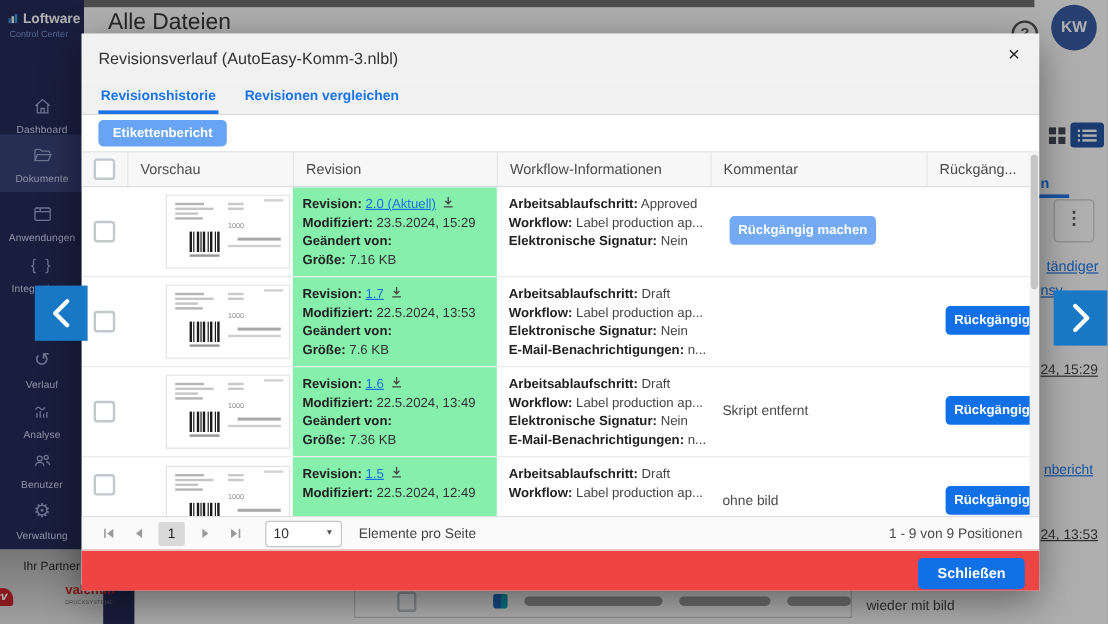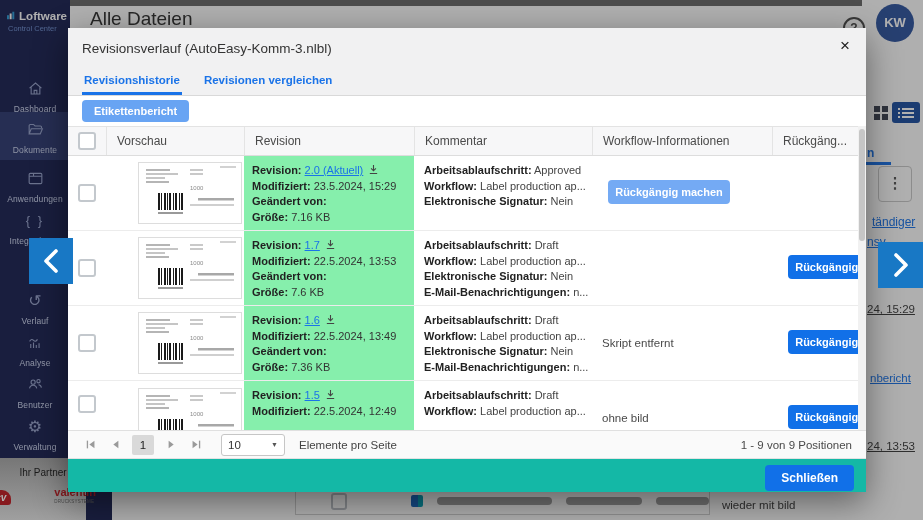--- a/index.html
+++ b/index.html
@@ -90,21 +90,21 @@
   .m-scroll-thumb{position:absolute;top:3px;left:1px;width:6px;height:112px;background:#c6c6c6;border-radius:3px;cursor:pointer;}
   .m-pager{position:absolute;top:402px;left:0;width:798px;height:28px;background:#fafafa;border-top:1px solid #e0e0e0;
            display:flex;align-items:center;padding:0 14px;font-size:11.5px;color:#444;box-sizing:border-box;z-index:7;}
   .pg-ic{width:16px;height:16px;margin-right:9px;display:flex;align-items:center;justify-content:center;cursor:pointer;}
   .pg-cur{width:22px;height:20px;background:#d9d9d9;border-radius:2px;text-align:center;line-height:20px;color:#222;
           margin-right:9px;font-size:11.5px;cursor:pointer;}
   .pg-size{width:50px;height:20px;border:1px solid #c6c6c6;border-radius:3px;background:#fff;display:flex;align-items:center;
            justify-content:space-between;padding:0 6px;margin:0 14px 0 8px;font-size:11.5px;color:#333;cursor:pointer;}
   .pg-caret{font-size:7px;color:#555;}
   .pg-range{margin-left:auto;color:#4a4a4a;}
-  .m-foot{position:absolute;top:430px;left:0;width:798px;height:34px;background:#14b8a6;border-top:1px solid #e3e3e3;z-index:7;}
+  .m-foot{position:absolute;top:430px;left:0;width:798px;height:34px;background:#ef4444;border-top:1px solid #e3e3e3;z-index:7;}
   .btn-close{position:absolute;right:12px;top:6px;background:#1170e8;color:#fff;font-weight:bold;font-size:12px;border:none;
              border-radius:4px;padding:6px 16px;cursor:pointer;}
 </style>
 </head>
 <body>
 
 <div class="screen">
 
   <main class="bg-main">
     <div class="top-edge"></div>
@@ -132,21 +132,21 @@
           </g>
       </svg>
     </div>
 
     <span class="frag-n">n</span>
     <div class="frag-underline"></div>
     <div class="kebab-btn">⋮</div>
     <span class="frag" style="left:802px;top:215px;">tändiger</span>
     <span class="frag" style="left:797px;top:235px;">nsv</span>
     <span class="bg-date" style="left:797px;top:303px;">24, 15:29</span>
-    <span class="frag" style="left:800px;top:372px;font-size:11.5px;">nbericht</span>
+    <span class="frag" style="left:800px;top:386px;font-size:11.5px;">nbericht</span>
     <span class="bg-date" style="left:797px;top:440px;">24, 13:53</span>
 
     <span class="bg-comment" style="left:652px;top:481px;">Kommentar:</span>
     <span class="bg-comment" style="left:652px;top:499px;">wieder mit bild</span>
 
     <div class="navy-sliver"></div>
     <div class="bg-row">
       <span class="bg-check"></span>
       <span class="bg-fileic"></span>
       <span class="bg-bar" style="width:120px;"></span>
@@ -259,22 +259,22 @@
     <div class="m-toolbar">
       <button class="btn-report">Etikettenbericht</button>
     </div>
 
     <div class="t-head grid-cols">
       <div>
           <span class="checkbox"></span>
         </div>
       <div>Vorschau</div>
       <div>Revision</div>
+      <div>Workflow-Informationen</div>
       <div>Kommentar</div>
-      <div>Workflow-Informationen</div>
       <div>Rückgäng...</div>
     </div>
 
     <div class="t-body">
 
       <div class="t-row grid-cols">
         <div class="c-check">
             <span class="checkbox"></span>
           </div>
         <div class="c-prev">

